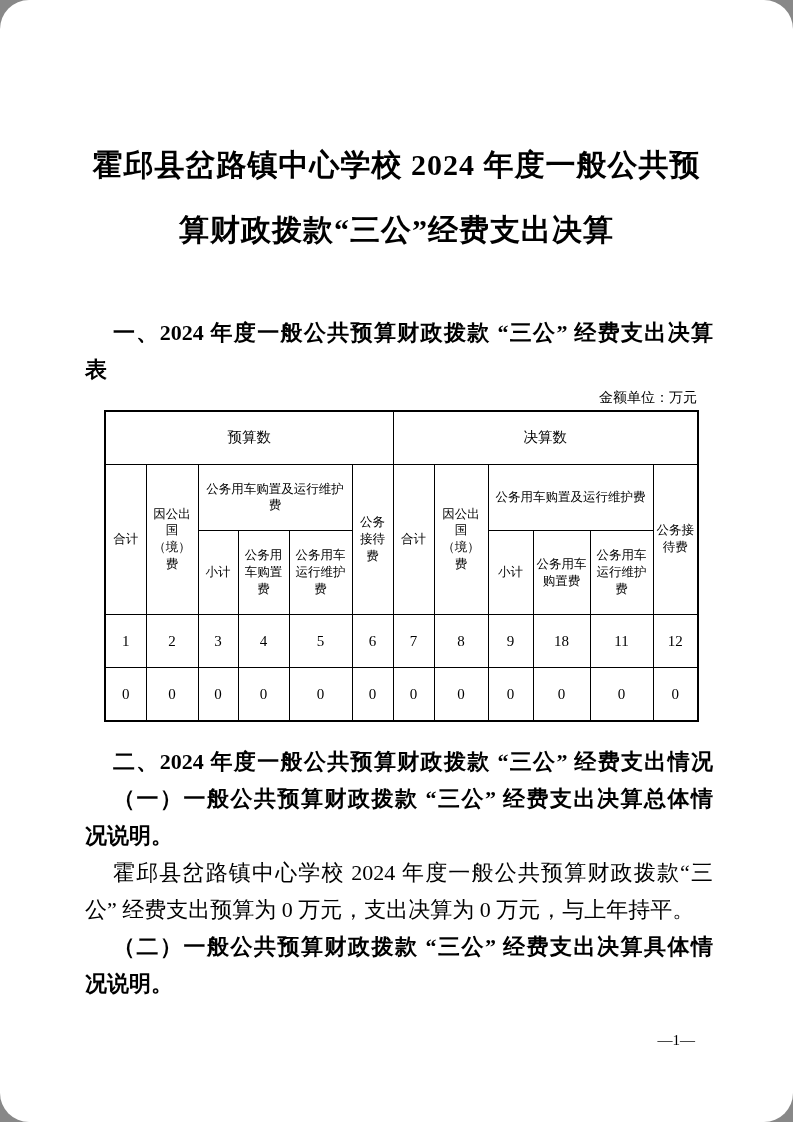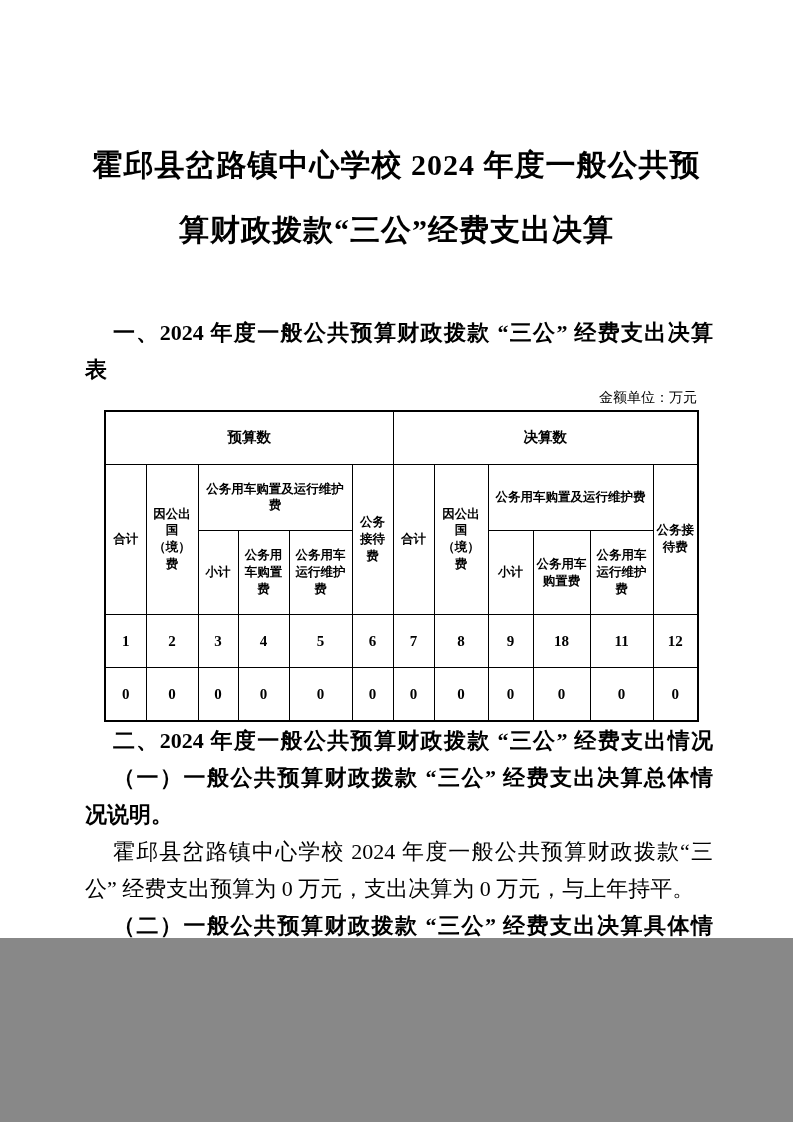--- a/index.html
+++ b/index.html
@@ -1,24 +1,25 @@
 <!DOCTYPE html>
 <html lang="zh"><head>
 <meta charset="utf-8">
 <style>
   html,body{margin:0;padding:0;background:#888;}
   .page{
     position:relative;
-    width:793px;height:938px;
+    width:793px;height:1122px;
     margin:0 auto;
     background:#ffffff;
     color:#000;
     font-family:"Liberation Serif","DejaVu Serif",serif;
     overflow:hidden;
     box-sizing:border-box;
+    border-radius:29px;
   }
   .doc-title{
     margin:132px 40px 0 40px;
     text-align:center;
     font-size:30px;
     font-weight:bold;
     line-height:65px;
     letter-spacing:1px;
   }
   .para{
@@ -28,21 +29,21 @@
   }
   .para .line{white-space:nowrap;}
   .para .line.j{
     white-space:normal;
     text-align:justify;
     text-align-last:justify;
   }
   .para .line.indent{padding-left:28px;}
   .h-sec{font-weight:bold;}
   .h1-block{margin-top:52px;}
-  .h2-block{margin-top:0;}
+  .h2-block{margin-top:21px;}
   .unit-label{
     margin:0 96px 0 0;
     text-align:right;
     font-size:14px;
     line-height:20px;
   }
   table.sgk{
     margin:2px 0 0 104px;
     border-collapse:collapse;
     table-layout:fixed;
@@ -50,21 +51,20 @@
     border:2px solid #000;
   }
   table.sgk td{
     border:1px solid #000;
     text-align:center;
     vertical-align:middle;
     padding:16px 2px;
     font-size:12.5px;
     line-height:1.35;
     overflow:hidden;
-    font-weight:bold;
   }
   table.sgk td.grp{font-size:14.5px;}
   table.sgk td.num{font-size:15px;}
   .tbl-note{
     margin:4px 80px 0 85px;
     font-size:13.5px;
     line-height:19.5px;
     text-align:justify;
   }
   .page-num{

